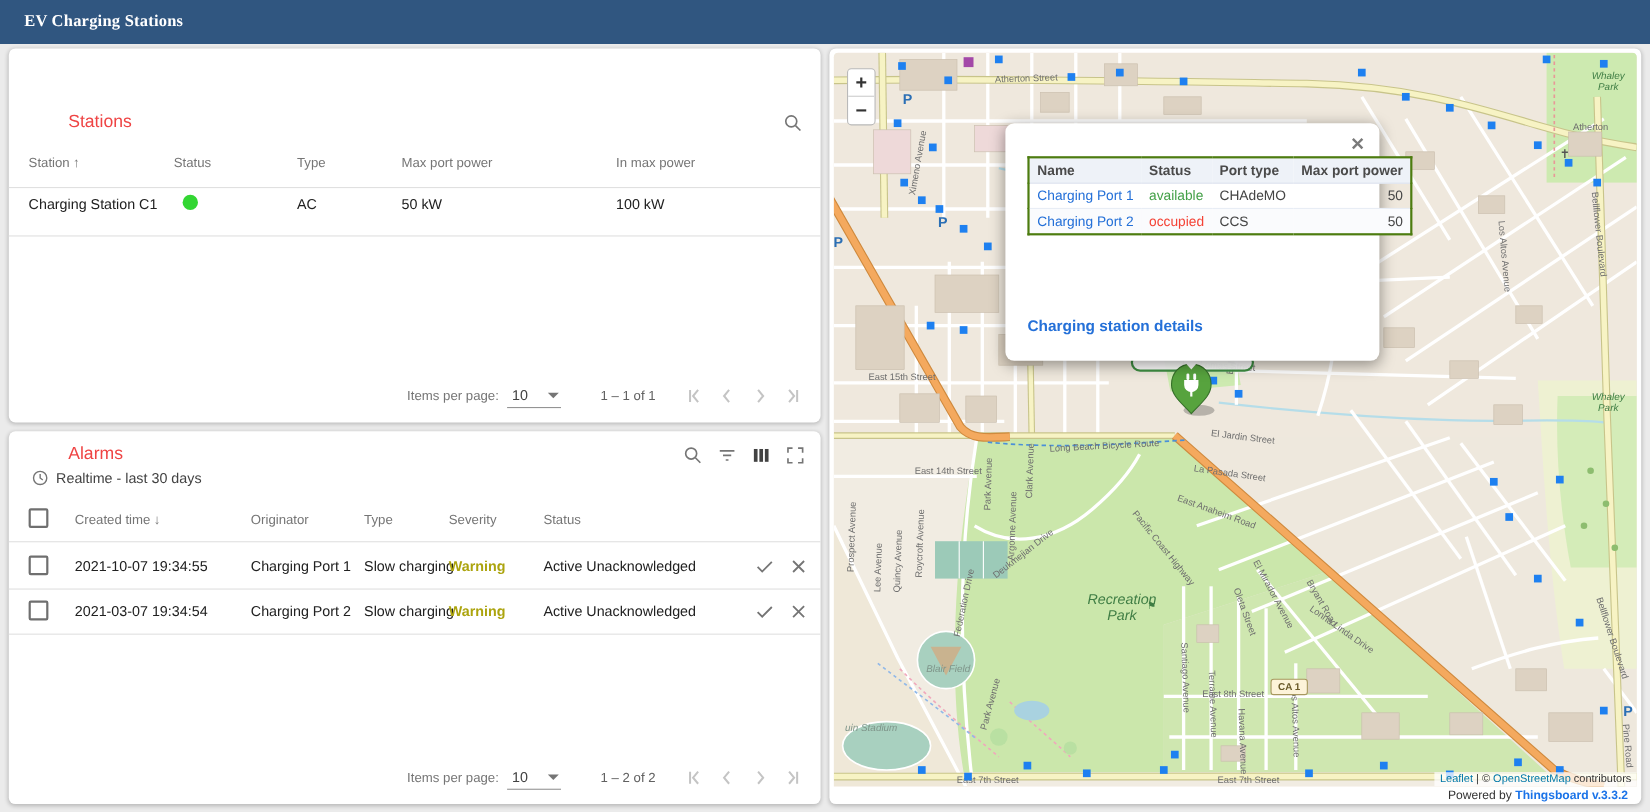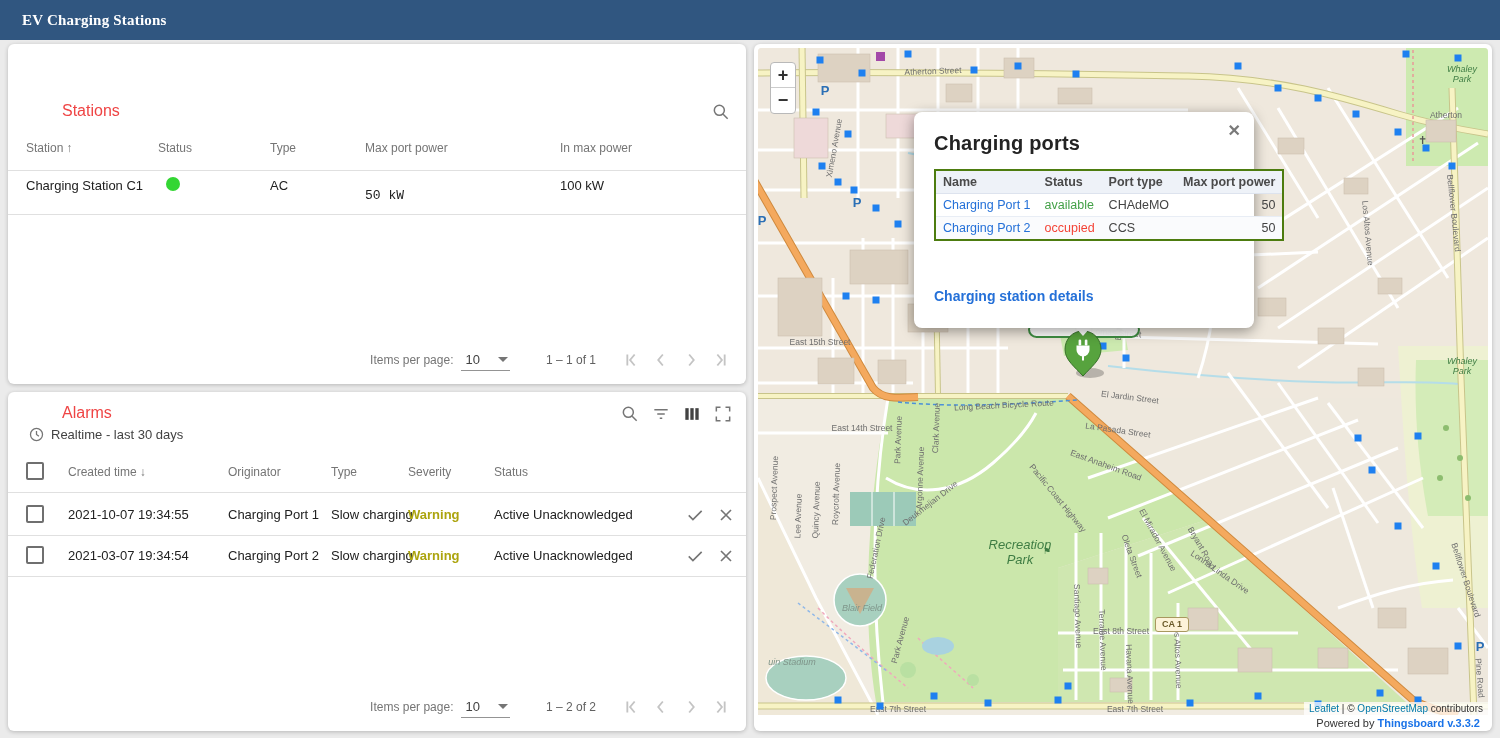--- a/index.html
+++ b/index.html
@@ -104,21 +104,21 @@
   <div class="thead" style="left:150px; top:97px;">Status</div>
   <div class="thead" style="left:262px; top:97px;">Type</div>
   <div class="thead" style="left:357px; top:97px;">Max port power</div>
   <div class="thead" style="left:552px; top:97px;">In max power</div>
   <div class="divider" style="top:126px;"></div>
 
   <div>
     <div class="tcell" style="left:18px; top:134px;">Charging Station C1</div>
     <div class="dot" style="left:158px; top:133px; background:#33d633;"></div>
     <div class="tcell" style="left:262px; top:134px;">AC</div>
-    <div class="tcell" style="left:357px; top:144px;font-family:Liberation Mono, monospace;">50 kW</div>
+    <div class="tcell" style="left:357px; top:134px;">50 kW</div>
     <div class="tcell" style="left:552px; top:134px;">100 kW</div>
   </div>
   <div class="divider" style="top:170px;"></div>
 
   <div class="pager" style="bottom:13px;">
     <span>Items per page:</span>
     <span class="psize">
       <span>10</span>
         <span class="caret"></span>
     </span>
@@ -538,21 +538,20 @@
           <rect x="21.8" y="10.5" width="2.6" height="6" rx="1.2"></rect>
           <path d="M13.5,16.5 h13 v4.5 a6.5,6.5 0 0 1 -13,0 Z"></path>
           <rect x="19" y="26.5" width="2" height="5"></rect>
         </g>
       </svg>
     </div>
 
     <div class="popup-tip"></div>
     <div class="popup">
       <span class="close">✕</span>
-      <h2>Charging ports</h2>
       <table class="ports-table">
         <thead>
           <tr>
             <th style="width:112px;">Name</th>
             <th style="width:64px;">Status</th>
             <th style="width:70px;">Port type</th>
             <th class="num">Max port power</th>
           </tr>
         </thead>
         <tbody>

